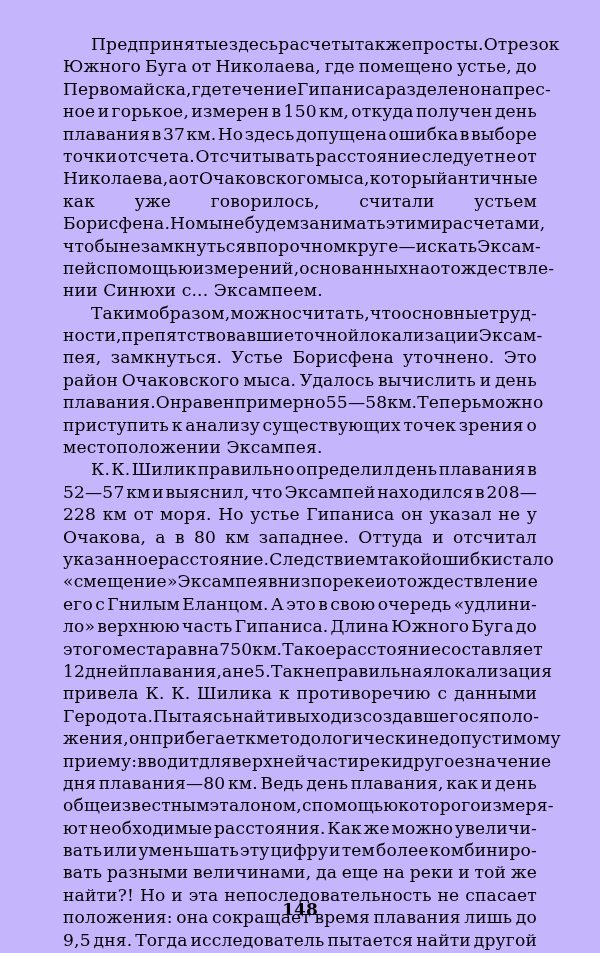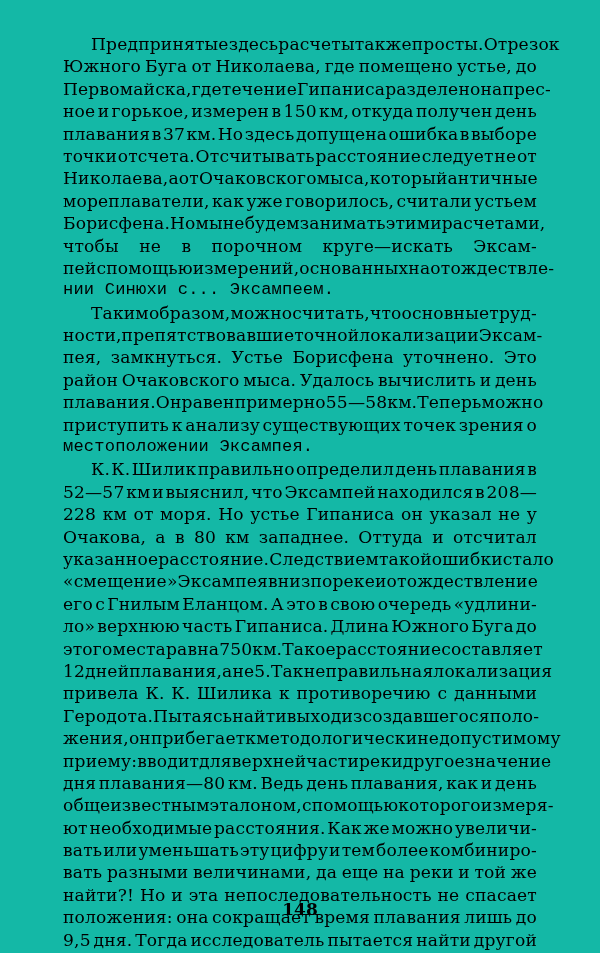--- a/index.html
+++ b/index.html
@@ -17,21 +17,21 @@
     position: relative;
     -webkit-font-smoothing: antialiased;
   }
 
   #page {
     position: absolute;
     left: 0;
     top: 0;
     width: 600px;
     height: 953px;
-    background: #14b8a6;
+    background: #c4b5fd;
   }
 
   #textblock {
     position: absolute;
     left: 63px;
     top: 33px;
     width: 474px;
   }
 
   .para {
@@ -60,21 +60,20 @@
     align-items: baseline;
   }
   .line.j > .w {
     white-space: pre;
   }
   
   .line.last {
     display: block;
     text-align: left;
     text-align-last: left;
-    font-family: Liberation Mono, monospace;
   }
   
   .line.indent {
     padding-left: 28px;
     width: 446px;
   }
 
   #folio {
     position: absolute;
     left: 0;
@@ -157,40 +156,40 @@
         <div class="line j">
           <span class="w">Николаева,</span>
           <span class="w">а</span>
           <span class="w">от</span>
           <span class="w">Очаковского</span>
           <span class="w">мыса,</span>
           <span class="w">который</span>
           <span class="w">античные</span>
         </div>
         <div class="line j">
-          <span class="w">мореплаватели,</span>
           <span class="w">как</span>
           <span class="w">уже</span>
           <span class="w">говорилось,</span>
           <span class="w">считали</span>
           <span class="w">устьем</span>
         </div>
         <div class="line j">
           <span class="w">Борисфена.</span>
           <span class="w">Но</span>
           <span class="w">мы</span>
           <span class="w">не</span>
           <span class="w">будем</span>
           <span class="w">занимать</span>
           <span class="w">этими</span>
           <span class="w">расчетами,</span>
         </div>
         <div class="line j">
           <span class="w">чтобы</span>
           <span class="w">не</span>
+          <span class="w">замкнуться</span>
           <span class="w">в</span>
           <span class="w">порочном</span>
           <span class="w">круге—искать</span>
           <span class="w">Эксам-</span>
         </div>
         <div class="line j">
           <span class="w">пей</span>
           <span class="w">с</span>
           <span class="w">помощью</span>
           <span class="w">измерений,</span>

